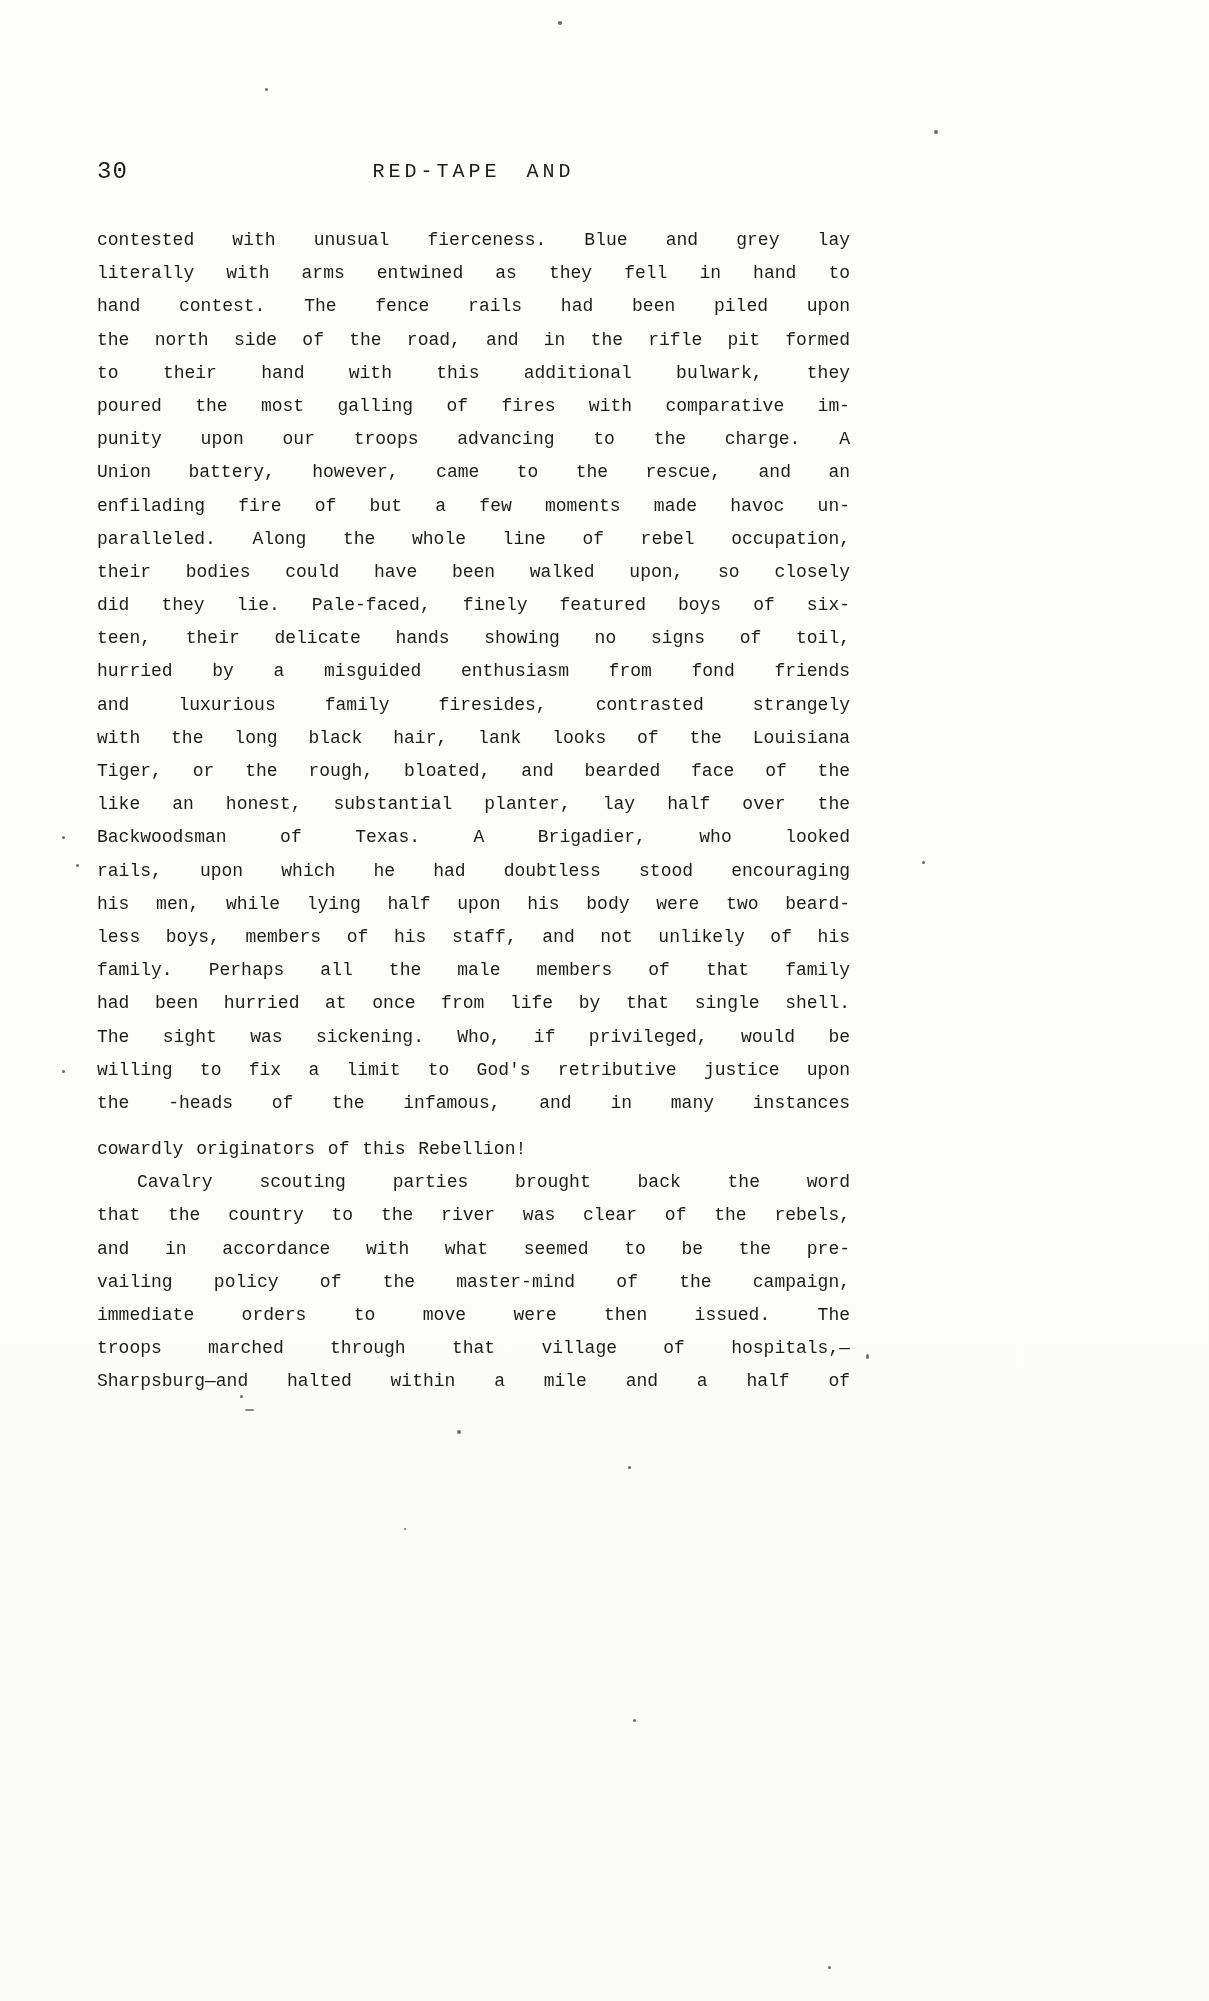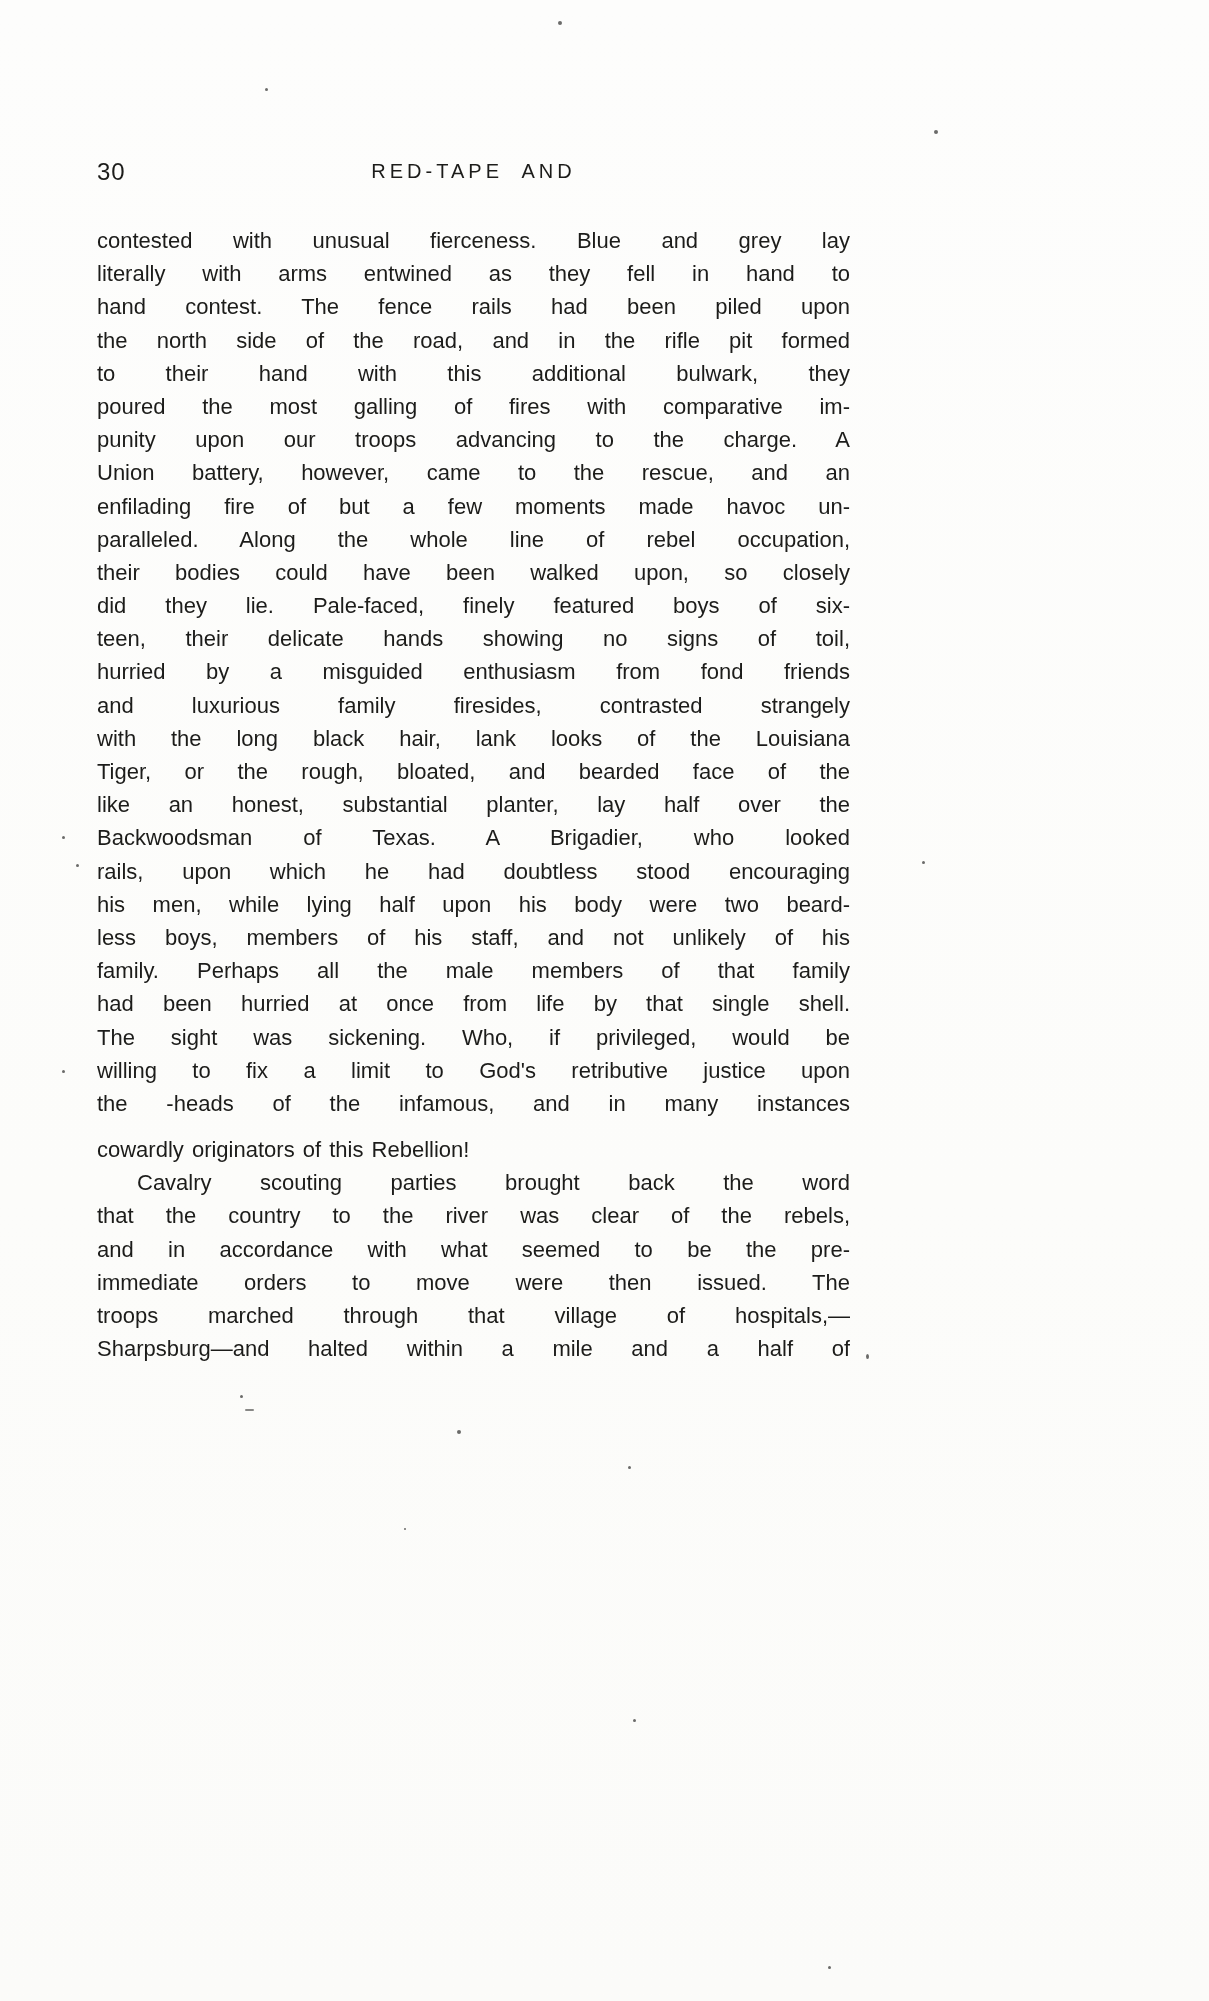--- a/index.html
+++ b/index.html
@@ -5,21 +5,21 @@
   html, body {
     margin: 0;
     padding: 0;
     background: #ffffff;
   }
   .page {
     position: relative;
     width: 1209px;
     height: 2001px;
     background: linear-gradient(180deg, #fdfdfc 0%, #fcfcfa 60%, #fbfbf9 100%);
-    font-family: Liberation Sans, sans-serif;
+    font-family: Liberation Mono, monospace;
     color: #1c1c1a;
     overflow: hidden;
   }
   .header-row {
     position: absolute;
     left: 97px;
     top: 158px;
     width: 753px;
     height: 30px;
   }
@@ -44,21 +44,21 @@
     position: absolute;
     left: 97px;
     top: 224px;
     width: 753px;
   }
   .para {
     margin: 0;
     padding: 0;
   }
   .line {
-    font-size: 22px;
+    font-size: 18px;
     line-height: 33.2px;
     height: 33.2px;
     text-align: justify;
     text-align-last: justify;
     overflow: hidden;
     word-spacing: 2px;
   }
   .line.last {
     text-align-last: left;
     margin-top: 13px;
@@ -115,20 +115,21 @@
         <div class="line">had been hurried at once from life by that single shell.</div>
         <div class="line">The sight was sickening.  Who, if privileged, would be</div>
         <div class="line">willing to fix a limit to God's retributive justice upon</div>
         <div class="line">the -heads of the infamous, and in many instances</div>
         <div class="line last">cowardly originators of this Rebellion!</div>
       </div>
       <div class="para indent">
         <div class="line">Cavalry scouting parties brought back the word</div>
         <div class="line">that the country to the river was clear of the rebels,</div>
         <div class="line">and in accordance with what seemed to be the pre-</div>
+        <div class="line">vailing policy of the master-mind of the campaign,</div>
         <div class="line">immediate orders to move were then issued.  The</div>
         <div class="line">troops marched through that village of hospitals,—</div>
         <div class="line">Sharpsburg—and halted within a mile and a half of</div>
       </div>
     </div>
 
 <div class="speck" style="left: 558px; top: 21px; width: 4px; height: 4px;"></div>
     <div class="speck" style="left: 265px; top: 88px; width: 3px; height: 3px;"></div>
     <div class="speck" style="left: 934px; top: 130px; width: 4px; height: 4px;"></div>
     <div class="speck" style="left: 62px; top: 836px; width: 3px; height: 3px;"></div>

